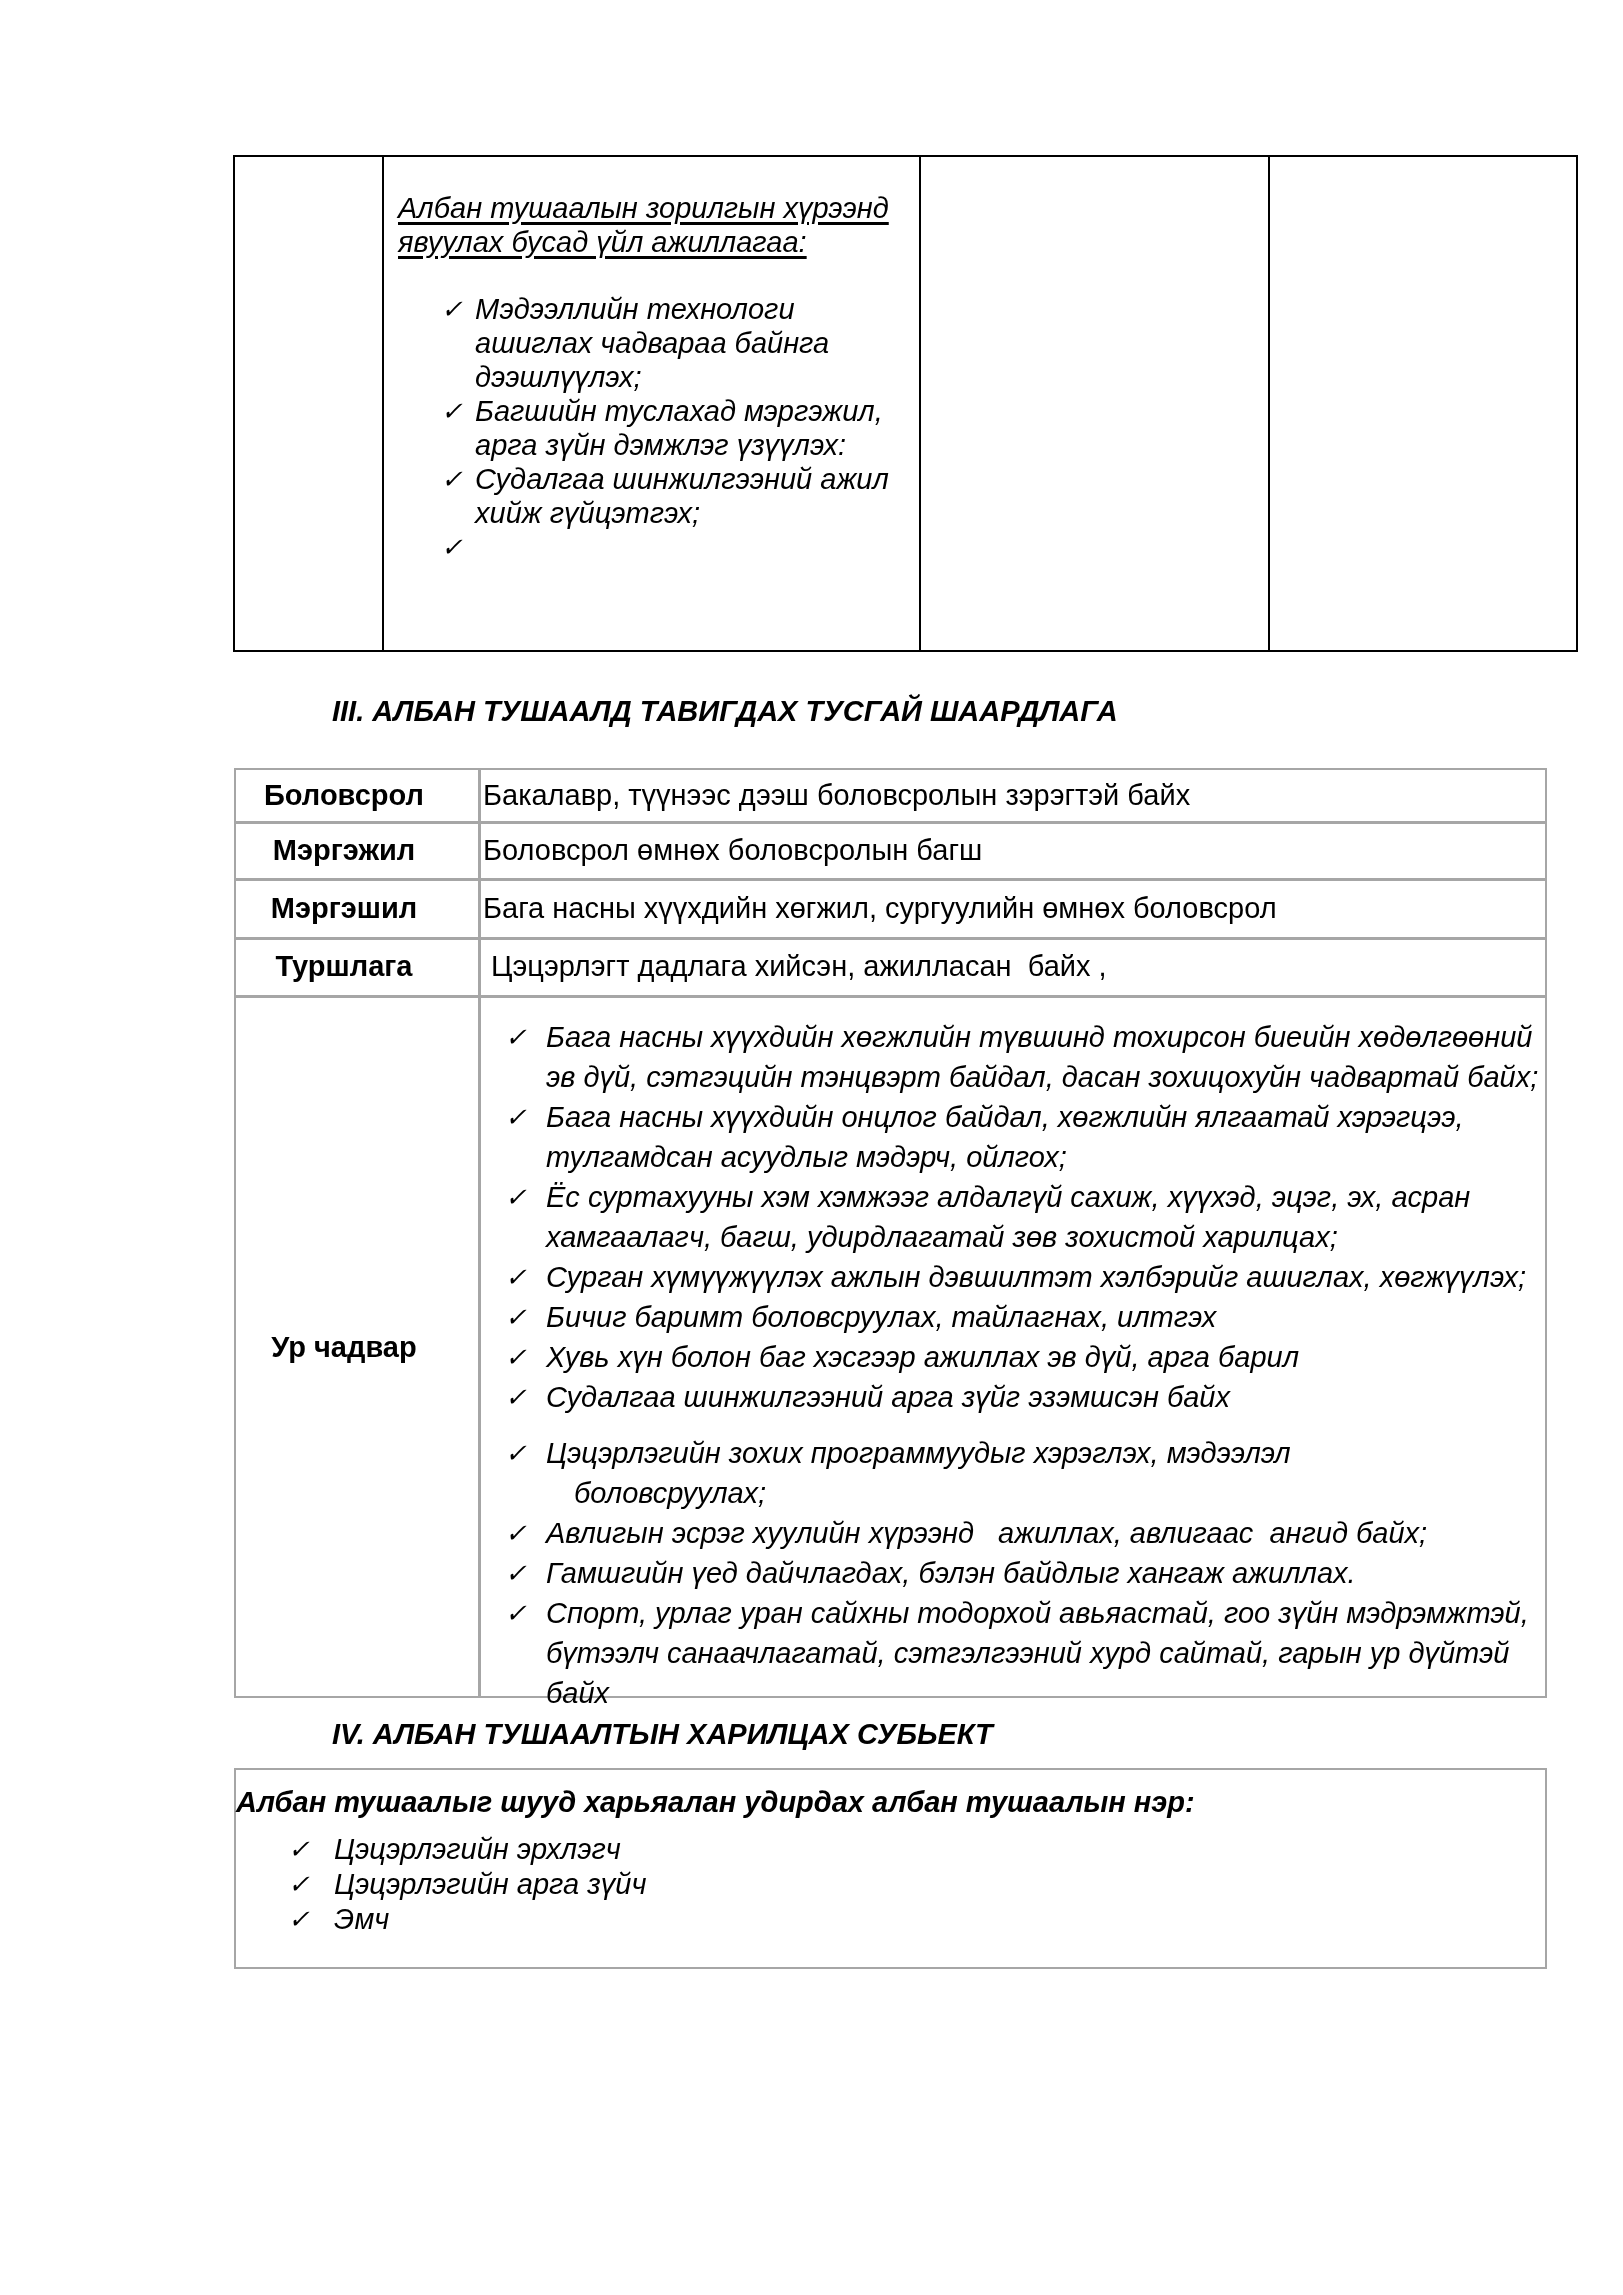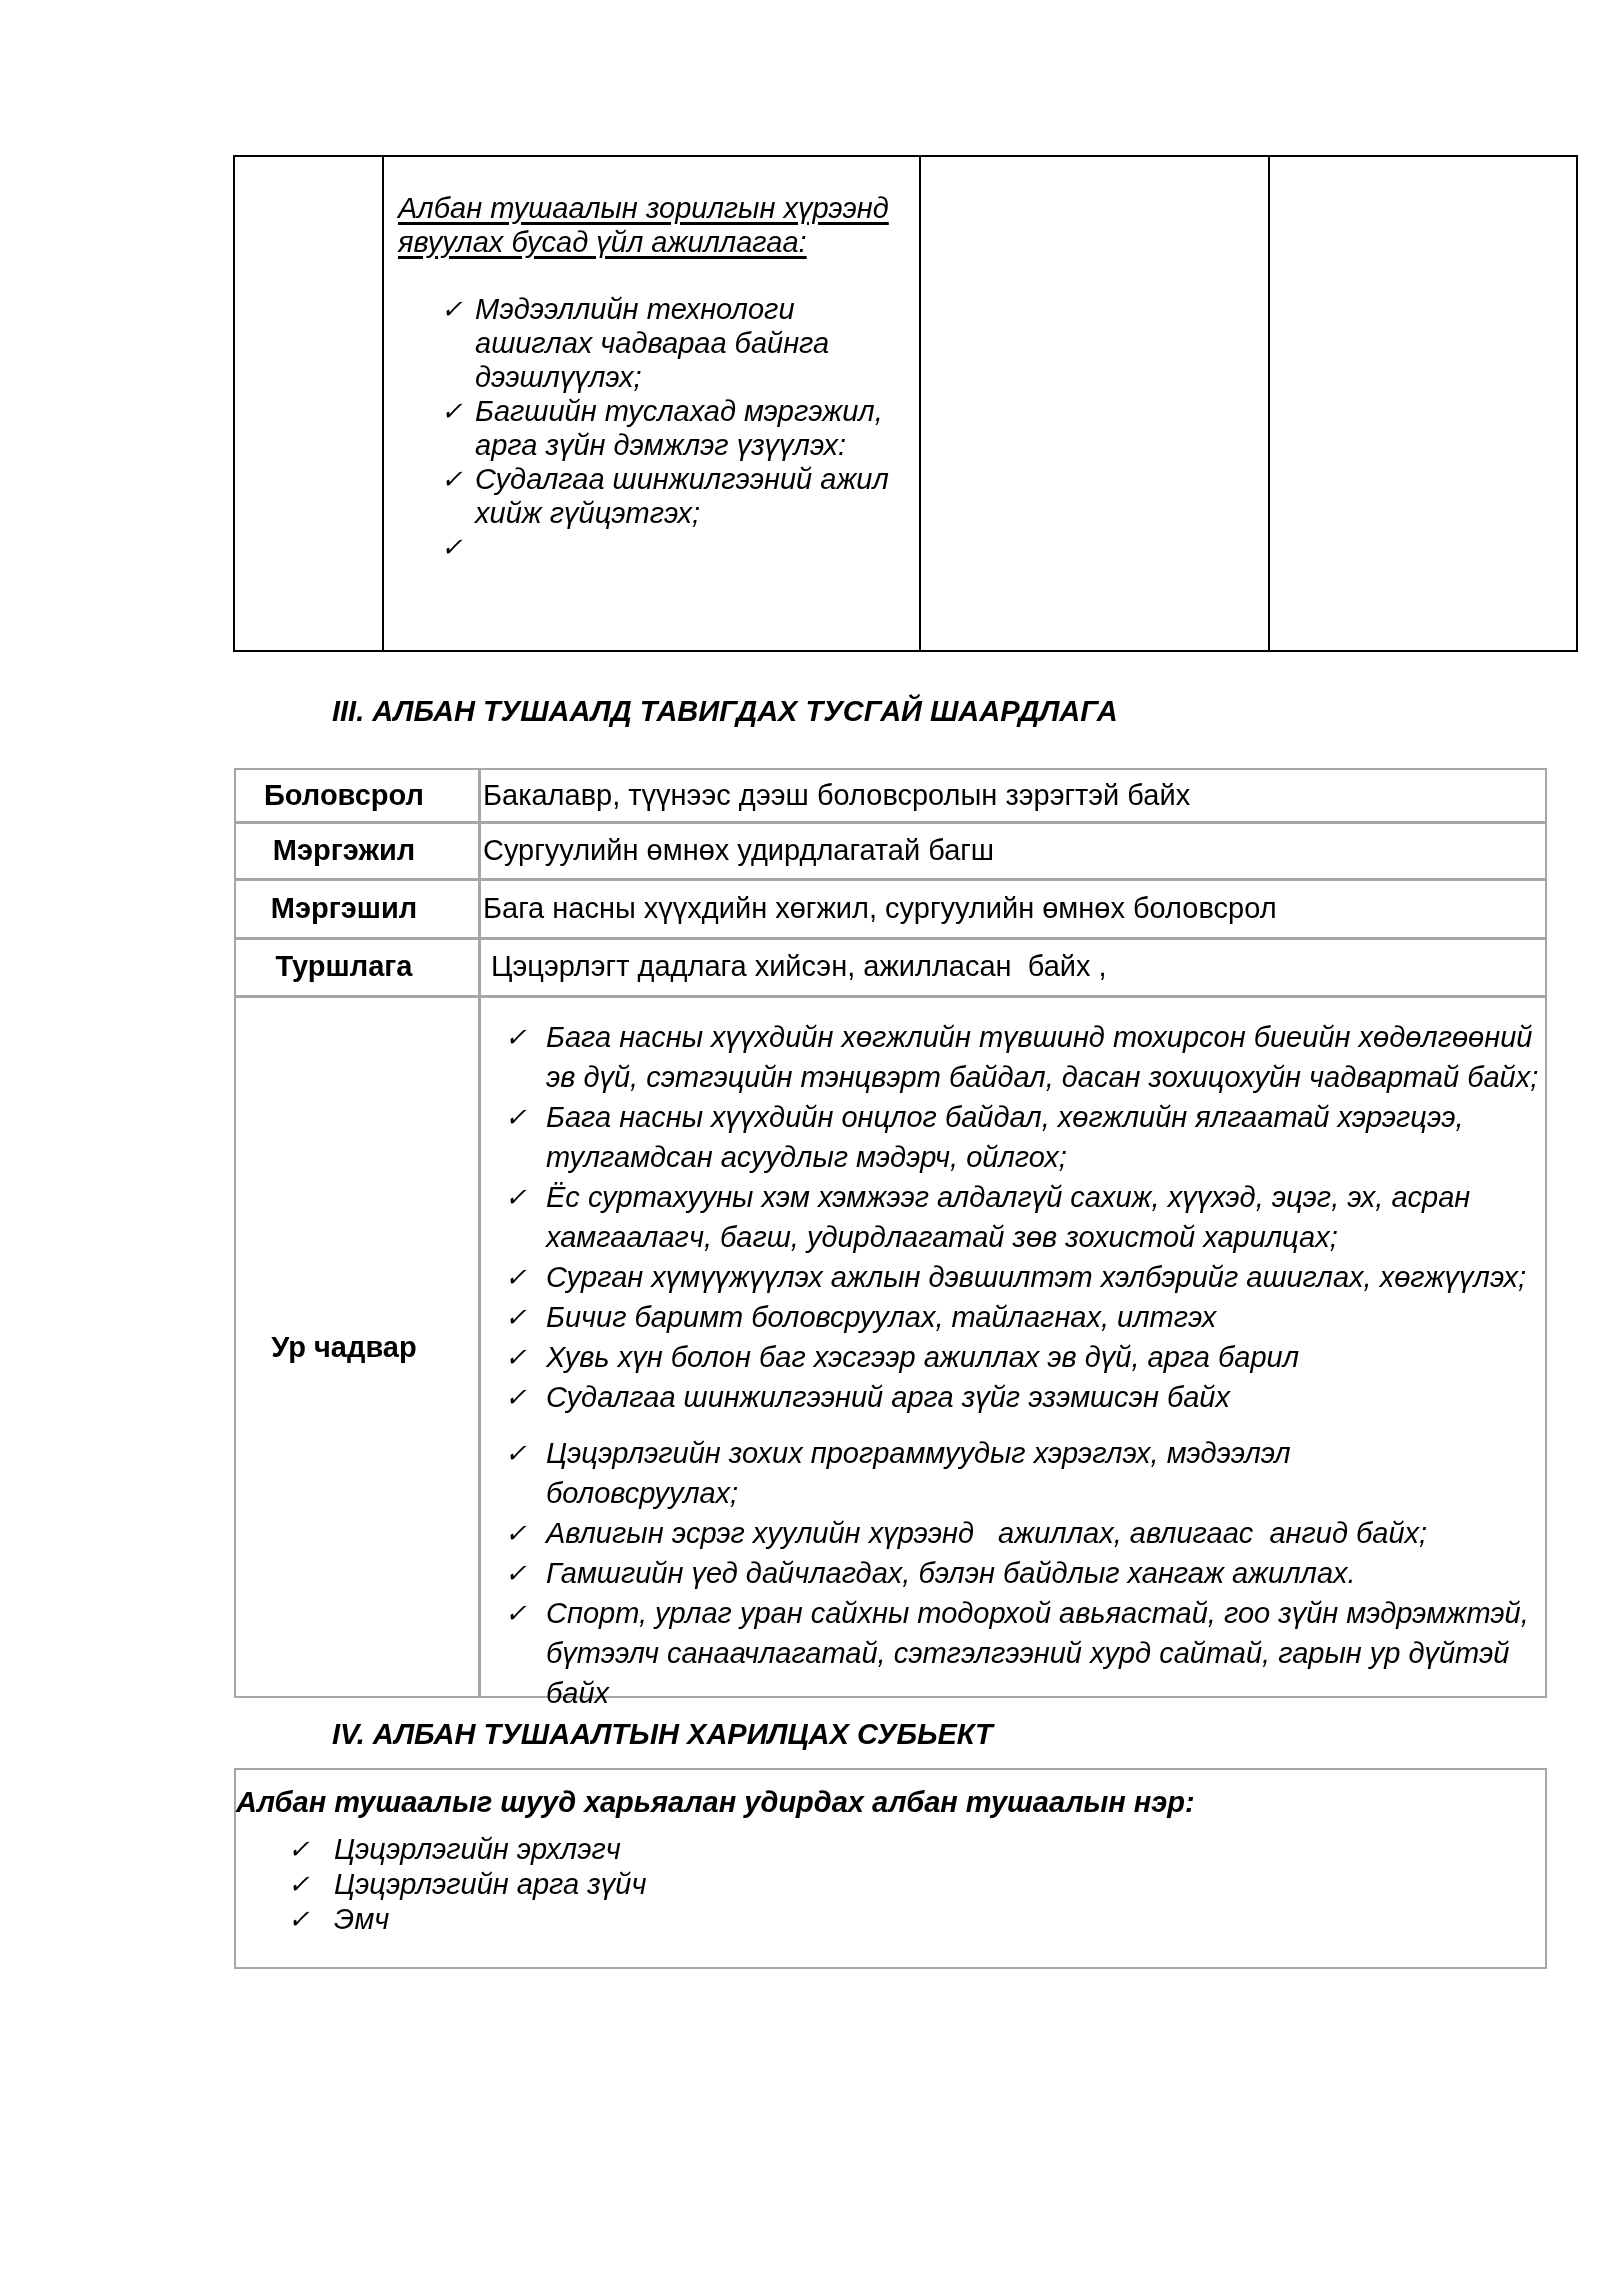--- a/index.html
+++ b/index.html
@@ -61,21 +61,21 @@
 <div class="t2-hline" style="top:821px"></div>
 <div class="t2-hline" style="top:878px"></div>
 <div class="t2-hline" style="top:937px"></div>
 <div class="t2-hline" style="top:995px"></div>
 <div class="t2-vline"></div>
 
 <div class="t2-label" style="top:779px">Боловсрол</div>
 <div class="t2-value" style="top:779px">Бакалавр, түүнээс дээш  боловсролын зэрэгтэй байх</div>
 
 <div class="t2-label" style="top:834px">Мэргэжил</div>
-<div class="t2-value" style="top:834px">Сургуулийн өмнөх удирдлагатай багш</div>
+<div class="t2-value" style="top:834px">Боловсрол өмнөх боловсролын багш</div>
 
 <div class="t2-label" style="top:892px">Мэргэшил</div>
 <div class="t2-value" style="top:892px">Бага насны хүүхдийн хөгжил, сургуулийн өмнөх боловсрол</div>
 
 <div class="t2-label" style="top:950px">Туршлага</div>
 <div class="t2-value" style="top:950px; white-space:pre"> Цэцэрлэгт дадлага хийсэн, ажилласан  байх ,</div>
 
 <div class="t2-label" style="top:1331px">Ур чадвар</div>
 
 <ul class="abs skills" id="skills-list">
@@ -106,21 +106,21 @@
       <span class="chk">✓</span>
       <span style="display: block; white-space: pre;">Хувь хүн болон баг хэсгээр ажиллах эв дүй, арга барил</span>
     </li>
     <li>
       <span class="chk">✓</span>
       <span style="display: block; white-space: pre;">Судалгаа шинжилгээний арга зүйг эзэмшсэн байх</span>
     </li>
     <li class="gap">
       <span class="chk">✓</span>
       <span style="display: block; white-space: pre;">Цэцэрлэгийн зохих программуудыг хэрэглэх, мэдээлэл</span>
-      <span style="display: block; white-space: pre;">боловсруулах;</span>
+      <span style="display: block; white-space: pre; margin-left: 28px;">боловсруулах;</span>
     </li>
     <li>
       <span class="chk">✓</span>
       <span style="display: block; white-space: pre;">Авлигын эсрэг хуулийн хүрээнд   ажиллах, авлигаас  ангид байх;</span>
     </li>
     <li>
       <span class="chk">✓</span>
       <span style="display: block; white-space: pre;">Гамшгийн үед дайчлагдах, бэлэн байдлыг хангаж ажиллах.</span>
     </li>
     <li>

